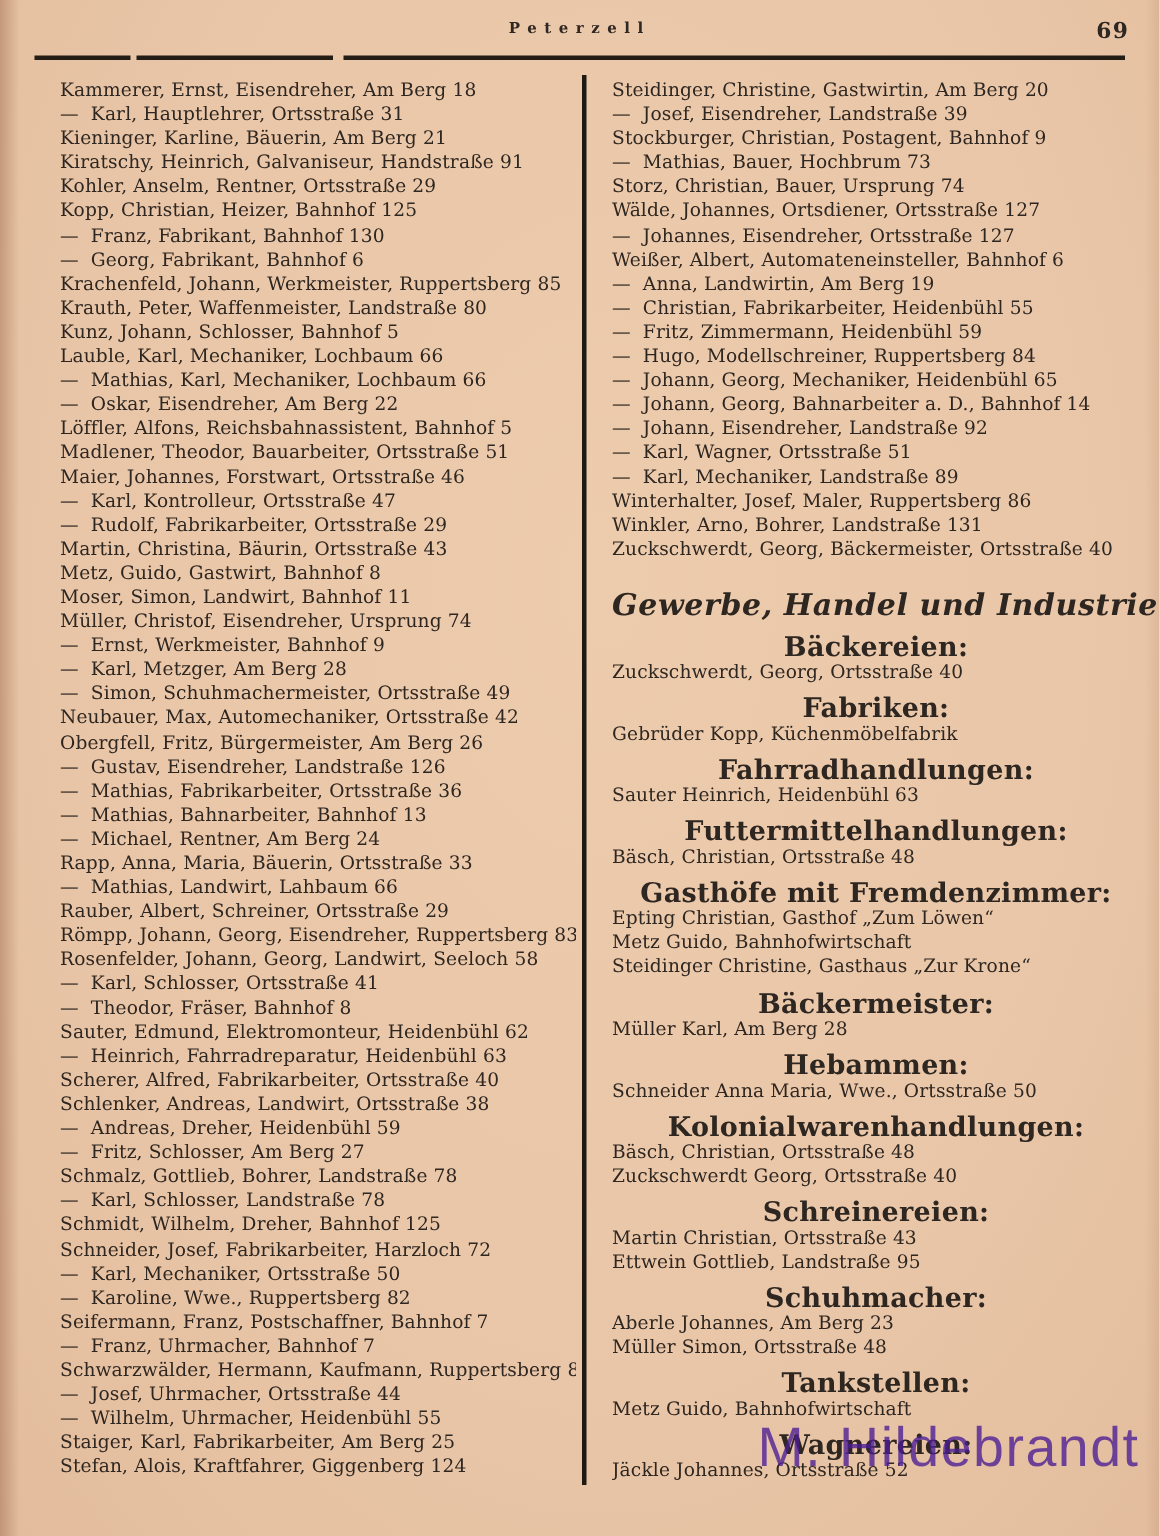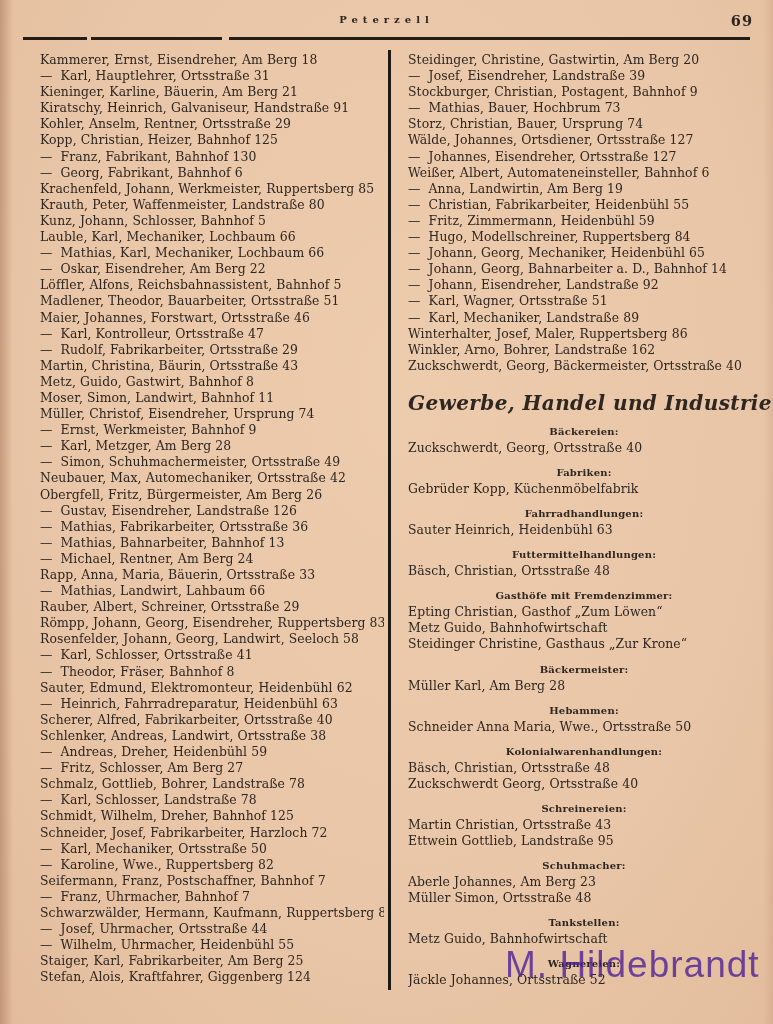--- a/index.html
+++ b/index.html
@@ -44,21 +44,21 @@
     margin: 17px 0 2px 0;
     text-align: center;
     font-size: 20px; font-weight: bold;
     letter-spacing: 0.4px;
     white-space: nowrap;
     font-style: italic;
   }
   .group { margin-top: 9px; }
   .group-heading {
     text-align: center;
-    font-size: 10px; font-weight: bold;
+    font-size: 18px; font-weight: bold;
     line-height: 16px;
     letter-spacing: 0.2px;
   }
   .watermark {
     position: absolute; left: 505px; top: 944px;
     font-family: "Liberation Sans", sans-serif;
     font-size: 37px; letter-spacing: 1px;
     color: #4c1d95; opacity: 0.78;
     white-space: nowrap;
   }
@@ -227,21 +227,21 @@
       <div class="line">—  Johann, Georg, Bahnarbeiter a. D., Bahnhof 14</div>
 
       <div class="line">—  Johann, Eisendreher, Landstraße 92</div>
 
       <div class="line">—  Karl, Wagner, Ortsstraße 51</div>
 
       <div class="line">—  Karl, Mechaniker, Landstraße 89</div>
 
       <div class="line">Winterhalter, Josef, Maler, Ruppertsberg 86</div>
 
-      <div class="line">Winkler, Arno, Bohrer, Landstraße 162</div>
+      <div class="line">Winkler, Arno, Bohrer, Landstraße 131</div>
 
       <div class="line">Zuckschwerdt, Georg, Bäckermeister, Ortsstraße 40</div>
     </div>
 
   <div class="section-title">Gewerbe, Handel und Industrie</div>
 
   <div>
 
       <div class="group">
         <div class="group-heading">Bäckereien:</div>

